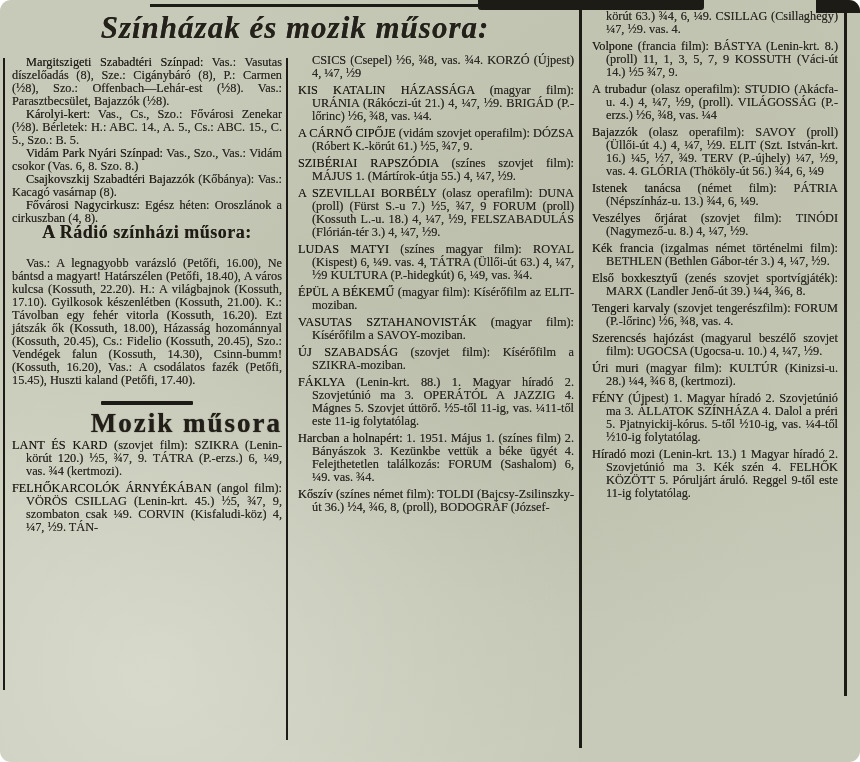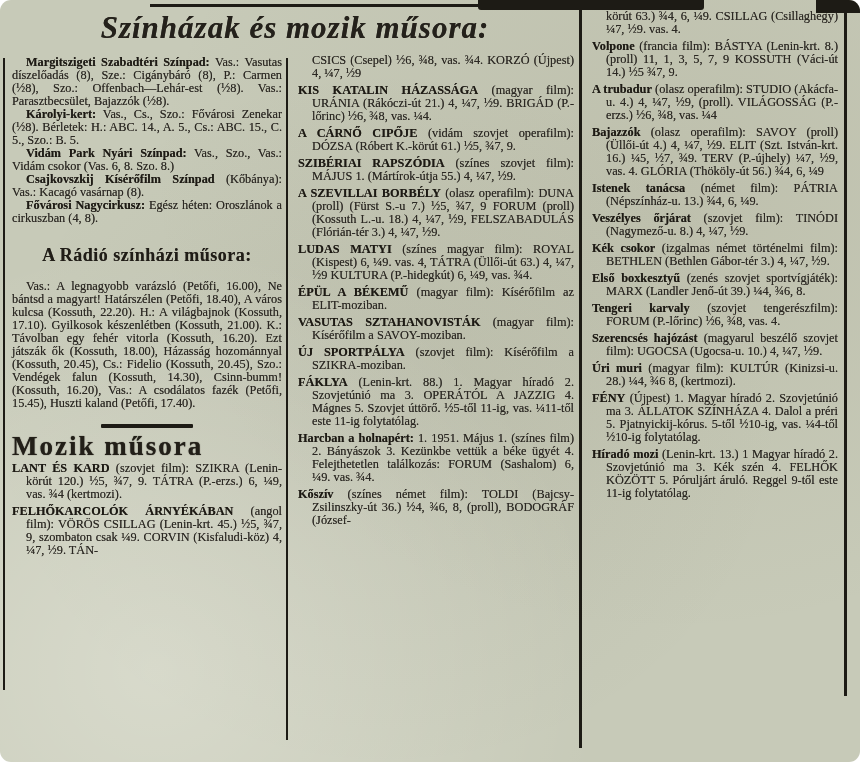--- a/index.html
+++ b/index.html
@@ -28,27 +28,27 @@
   .col{position:absolute;font-size:12.3px;line-height:13px;text-align:justify;
        text-shadow:0 0 0.5px rgba(40,36,30,0.65);}
   .col1{left:12px;top:56px;width:270px;}
   .col2{left:298px;top:54px;width:276px;}
   .col3{left:592px;top:10px;width:246px;}
   p{margin:0;}
   .theater p{ text-indent:14px;}
   .radio-body{text-indent:14px;margin-top:18px;}
   .entry{padding-left:14px;text-indent:-14px;margin-bottom:4px;}
   .cont{padding-left:14px;text-indent:0;margin-bottom:4px;}
-  b{font-weight:700;color:#1d1a14;}
+  b{font-weight:400;color:#1d1a14;}
   .radio-heading{
     font-size:18px;font-weight:700;text-align:center;
-    margin:24px 0 5px 0;letter-spacing:0.5px;color:#201d17;
+    margin:1px 0 5px 0;letter-spacing:0.5px;color:#201d17;
   }
   .movies-heading{
-    font-size:27px;font-weight:700;text-align:left;
+    font-size:27px;font-weight:700;text-align:right;
     margin:12px 0 9px 0;letter-spacing:2px;color:#221f18;
     text-shadow:0 0 1px rgba(35,31,25,0.9);
   }
   .section-divider{
     width:92px;height:4px;background:#1d1b15;
     margin:14px auto 0 auto;border-radius:1px;
   }
   
   .rule-top-thin{left:150px;top:4px;width:332px;height:3px;}
   .rule-top-thick{left:478px;top:0;width:226px;height:10px;border-radius:0 0 3px 3px;}
@@ -71,21 +71,21 @@
   <div class="ink vline-c2"></div>
   <div class="ink vline-right"></div>
 
   <h1 class="page-title">Színházak és mozik műsora:</h1>
 
   <div class="col col1">
     <div class="theater">
       <p><b>Margitszigeti Szabadtéri Színpad:</b><span> Vas.: Vasutas díszelőadás (8), Sze.: Cigánybáró (8), P.: Carmen (½8), Szo.: Offenbach—Lehár-est (½8). Vas.: Parasztbecsület, Bajazzók (½8).</span></p>
       <p><b>Károlyi-kert:</b><span> Vas., Cs., Szo.: Fővárosi Zenekar (½8). Bérletek: H.: ABC. 14., A. 5., Cs.: ABC. 15., C. 5., Szo.: B. 5.</span></p>
       <p><b>Vidám Park Nyári Színpad:</b><span> Vas., Szo., Vas.: Vidám csokor (Vas. 6, 8. Szo. 8.)</span></p>
-      <p><b>Csajkovszkij Kísérőfilm Színpad</b><span> (Kőbánya): Vas.: Kacagó vasárnap (8).</span></p>
+      <p><b>Csajkovszkij Szabadtéri Bajazzók</b><span> (Kőbánya): Vas.: Kacagó vasárnap (8).</span></p>
       <p><b>Fővárosi Nagycirkusz:</b><span> Egész héten: Oroszlánok a cirkuszban (4, 8).</span></p>
     </div>
 
     <h2 class="radio-heading">A Rádió színházi műsora:</h2>
     <p class="radio-body">Vas.: A legnagyobb varázsló (Petőfi, 16.00), Ne bántsd a magyart! Határszélen (Petőfi, 18.40), A város kulcsa (Kossuth, 22.20). H.: A világbajnok (Kossuth, 17.10). Gyilkosok készenlétben (Kossuth, 21.00). K.: Távolban egy fehér vitorla (Kossuth, 16.20). Ezt játszák ők (Kossuth, 18.00), Házasság hozománnyal (Kossuth, 20.45), Cs.: Fidelio (Kossuth, 20.45), Szo.: Vendégek falun (Kossuth, 14.30), Csinn-bumm! (Kossuth, 16.20), Vas.: A csodálatos fazék (Petőfi, 15.45), Huszti kaland (Petőfi, 17.40).</p>
 
     <div class="section-divider"></div>
 
     <h2 class="movies-heading">Mozik műsora</h2>
 
@@ -95,34 +95,34 @@
 
   <div class="col col2">
     <p class="cont"><span>CSICS (Csepel) ½6, ¾8, vas. ¾4. KORZÓ (Újpest) 4, ¼7, ½9</span></p>
     <p class="entry"><b>KIS KATALIN HÁZASSÁGA</b><span> (magyar film): URÁNIA (Rákóczi-út 21.) 4, ¼7, ½9. BRIGÁD (P.-lőrinc) ½6, ¾8, vas. ¼4.</span></p>
     <p class="entry"><b>A CÁRNŐ CIPŐJE</b><span> (vidám szovjet operafilm): DÓZSA (Róbert K.-körút 61.) ½5, ¾7, 9.</span></p>
     <p class="entry"><b>SZIBÉRIAI RAPSZÓDIA</b><span> (színes szovjet film): MÁJUS 1. (Mártírok-útja 55.) 4, ¼7, ½9.</span></p>
     <p class="entry"><b>A SZEVILLAI BORBÉLY</b><span> (olasz operafilm): DUNA (proll) (Fürst S.-u 7.) ½5, ¾7, 9 FORUM (proll) (Kossuth L.-u. 18.) 4, ¼7, ½9, FELSZABADULÁS (Flórián-tér 3.) 4, ¼7, ½9.</span></p>
     <p class="entry"><b>LUDAS MATYI</b><span> (színes magyar film): ROYAL (Kispest) 6, ¼9. vas. 4, TÁTRA (Üllői-út 63.) 4, ¼7, ½9 KULTURA (P.-hidegkút) 6, ¼9, vas. ¾4.</span></p>
     <p class="entry"><b>ÉPÜL A BÉKEMŰ</b><span> (magyar film): Kísérőfilm az ELIT-moziban.</span></p>
     <p class="entry"><b>VASUTAS SZTAHANOVISTÁK</b><span> (magyar film): Kísérőfilm a SAVOY-moziban.</span></p>
-    <p class="entry"><b>ÚJ SPORTPÁLYA</b><span> (szovjet film): Kísérőfilm a SZIKRA-moziban.</span></p>
+    <p class="entry"><b>ÚJ SZABADSÁG</b><span> (szovjet film): Kísérőfilm a SZIKRA-moziban.</span></p>
     <p class="entry"><b>FÁKLYA</b><span> (Lenin-krt. 88.) 1. Magyar híradó 2. Szovjetúnió ma 3. OPERÁTÓL A JAZZIG 4. Mágnes 5. Szovjet úttörő. ½5-től 11-ig, vas. ¼11-től este 11-ig folytatólag.</span></p>
     <p class="entry"><b>Harcban a holnapért:</b><span> 1. 1951. Május 1. (színes film) 2. Bányászok 3. Kezünkbe vettük a béke ügyét 4. Felejthetetlen találkozás: FORUM (Sashalom) 6, ¼9. vas. ¾4.</span></p>
     <p class="entry"><b>Kőszív</b><span> (színes német film): TOLDI (Bajcsy-Zsilinszky-út 36.) ½4, ¾6, 8, (proll), BODOGRÁF (József-</span></p>
   </div>
 
   <div class="col col3">
     <p class="cont"><span>körút 63.) ¾4, 6, ¼9. CSILLAG (Csillaghegy) ¼7, ½9. vas. 4.</span></p>
     <p class="entry"><b>Volpone</b><span> (francia film): BÁSTYA (Lenin-krt. 8.) (proll) 11, 1, 3, 5, 7, 9 KOSSUTH (Váci-út 14.) ½5 ¾7, 9.</span></p>
     <p class="entry"><b>A trubadur</b><span> (olasz operafilm): STUDIO (Akácfa-u. 4.) 4, ¼7, ½9, (proll). VILÁGOSSÁG (P.-erzs.) ½6, ¾8, vas. ¼4</span></p>
     <p class="entry"><b>Bajazzók</b><span> (olasz operafilm): SAVOY (proll) (Üllői-út 4.) 4, ¼7, ½9. ELIT (Szt. István-krt. 16.) ¼5, ½7, ¾9. TERV (P.-újhely) ¼7, ½9, vas. 4. GLÓRIA (Thököly-út 56.) ¾4, 6, ¼9</span></p>
     <p class="entry"><b>Istenek tanácsa</b><span> (német film): PÁTRIA (Népszínház-u. 13.) ¾4, 6, ¼9.</span></p>
     <p class="entry"><b>Veszélyes őrjárat</b><span> (szovjet film): TINÓDI (Nagymező-u. 8.) 4, ¼7, ½9.</span></p>
-    <p class="entry"><b>Kék csokor</b><span> (izgalmas német történelmi film): BETHLEN (Bethlen Gábor-tér 3.) 4, ¼7, ½9.</span></p>
+    <p class="entry"><b>Kék francia</b><span> (izgalmas német történelmi film): BETHLEN (Bethlen Gábor-tér 3.) 4, ¼7, ½9.</span></p>
     <p class="entry"><b>Első boxkesztyű</b><span> (zenés szovjet sportvígjáték): MARX (Landler Jenő-út 39.) ¼4, ¾6, 8.</span></p>
     <p class="entry"><b>Tengeri karvaly</b><span> (szovjet tengerészfilm): FORUM (P.-lőrinc) ½6, ¾8, vas. 4.</span></p>
     <p class="entry"><b>Szerencsés hajózást</b><span> (magyarul beszélő szovjet film): UGOCSA (Ugocsa-u. 10.) 4, ¼7, ½9.</span></p>
     <p class="entry"><b>Úri muri</b><span> (magyar film): KULTÚR (Kinizsi-u. 28.) ¼4, ¾6 8, (kertmozi).</span></p>
     <p class="entry"><b>FÉNY</b><span> (Újpest) 1. Magyar híradó 2. Szovjetúnió ma 3. ÁLLATOK SZÍNHÁZA 4. Dalol a préri 5. Pjatnyickij-kórus. 5-től ½10-ig, vas. ¼4-től ½10-ig folytatólag.</span></p>
     <p class="entry"><b>Híradó mozi</b><span> (Lenin-krt. 13.) 1 Magyar híradó 2. Szovjetúnió ma 3. Kék szén 4. FELHŐK KÖZÖTT 5. Póruljárt áruló. Reggel 9-től este 11-ig folytatólag.</span></p>
   </div>
 
 </div>
 

